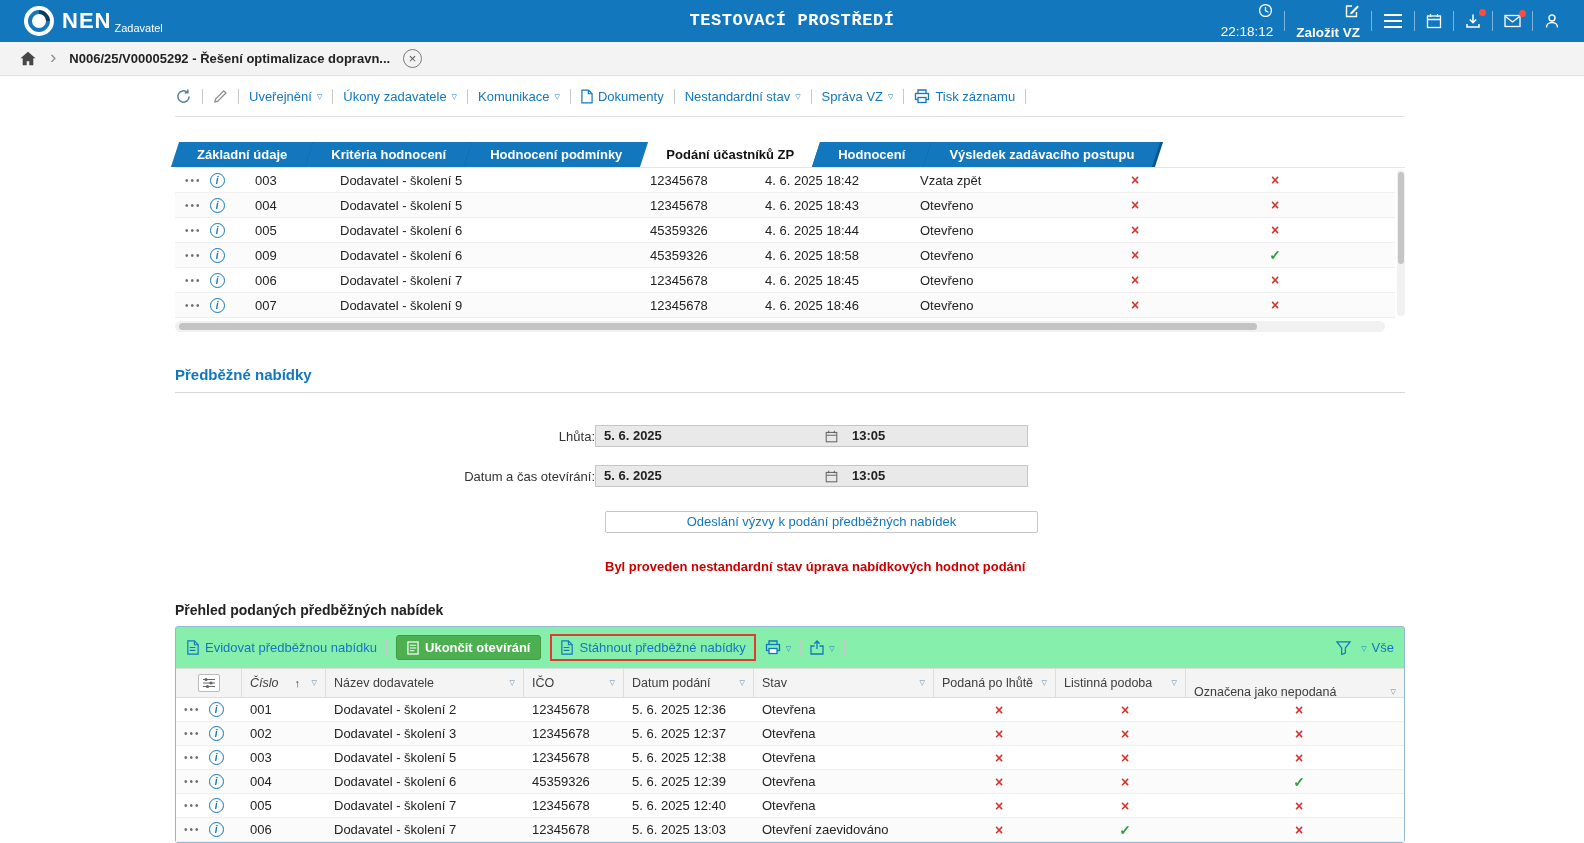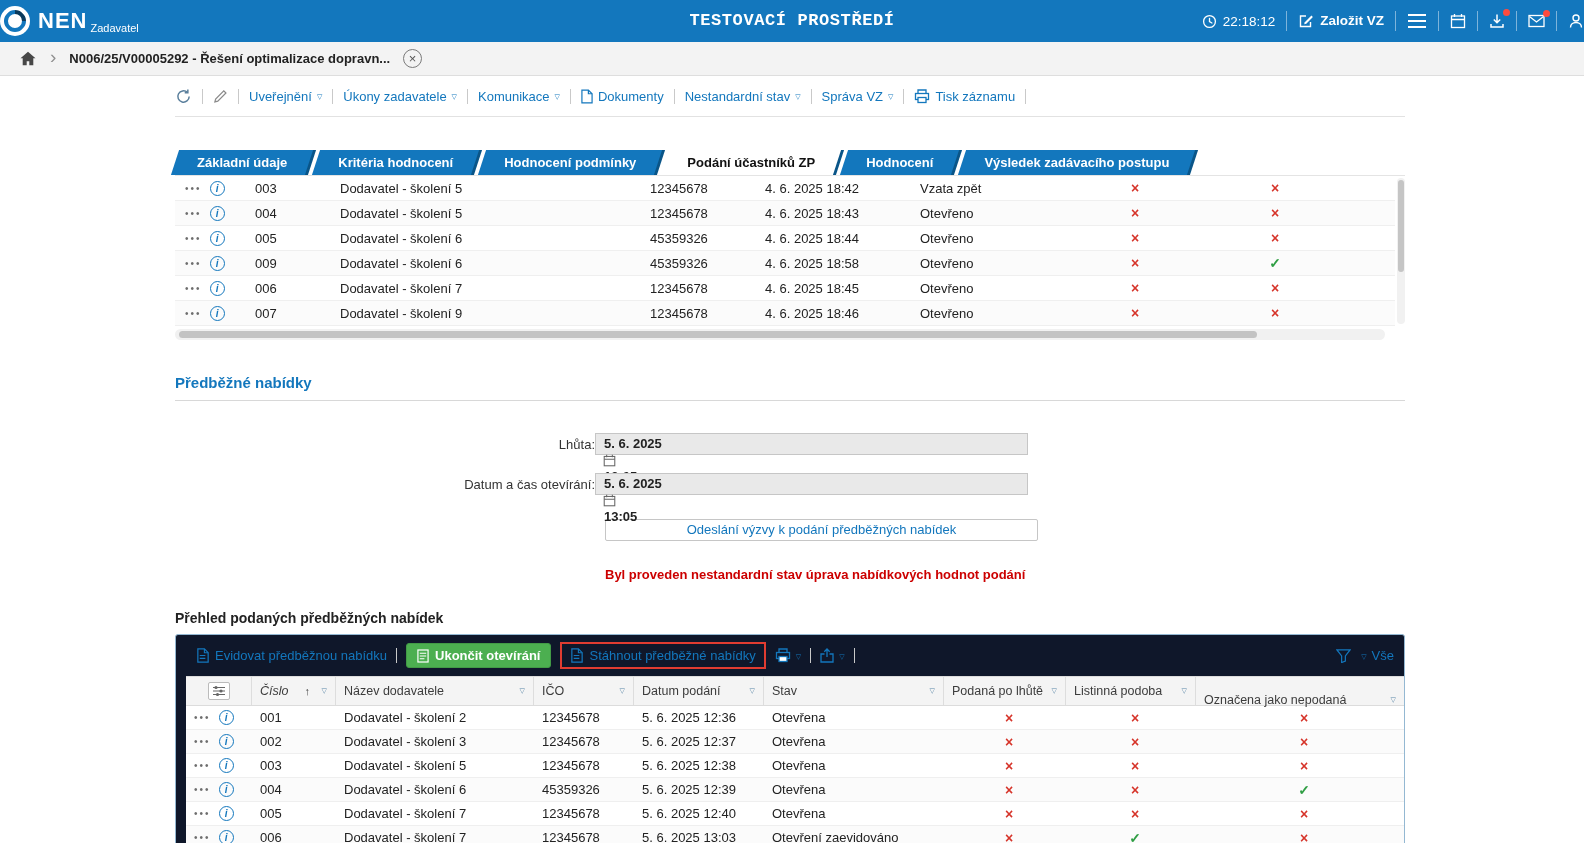--- a/index.html
+++ b/index.html
@@ -1,47 +1,47 @@
 <!DOCTYPE html>
 <html><head>
 <meta charset="utf-8">
 <style>
   * { box-sizing: border-box; margin: 0; padding: 0; }
   body {
     width: 1584px; height: 843px; overflow: hidden; position: relative;
     background: #fff; font-family: "Liberation Sans", sans-serif; color: #222; font-size: 13px;
   }
   
-  .topbar { height: 42px; background: #1377bd; display: flex; align-items: center; padding: 0 0; color: #fff; position: relative; }
+  .topbar { height: 42px; background: #1377bd; display: flex; align-items: center; padding: 0 24px; color: #fff; position: relative; }
   .logo-circle { width: 30px; height: 30px; border-radius: 50%; background: #fff; position: relative; margin-right: 8px; flex: 0 0 auto; }
   .logo-arc { position: absolute; inset: 4px; border-radius: 50%; border: 4.5px solid #1377bd; border-right-color: #0a3a5c; transform: rotate(-45deg); }
   .brand { font-size: 22px; font-weight: bold; letter-spacing: 1px; }
   .brand-sub { font-size: 11px; position: relative; top: 7px; margin-left: 3px; }
   .env-title { position: absolute; left: 0; right: 0; top: 0; height: 50px; line-height: 42px; text-align: center; font-size: 17px; font-weight: bold; letter-spacing: .6px; pointer-events: none; font-family: Liberation Mono, monospace; }
   .topbar-right { margin-left: auto; display: flex; align-items: center; gap: 11px; position: relative; z-index: 1; }
-  .tb-item { display: flex; align-items: flex-start; gap: 6px; font-size: 13.5px; cursor: pointer; }
+  .tb-item { display: flex; align-items: flex-end; gap: 6px; font-size: 13.5px; cursor: pointer; flex-direction: column; }
   .tb-btn { font-weight: bold; background: none; border: none; color: #fff; font-family: inherit; font-size: 13.5px; }
   .tb-sep { width: 1px; height: 20px; background: rgba(255,255,255,.45); }
   .icon-wrap { position: relative; display: flex; }
   .red-dot { position: absolute; top: -4px; right: -5px; width: 7px; height: 7px; border-radius: 50%; background: #ff4b3e; }
   
   .breadcrumb { height: 34px; background: #f3f3f3; border-bottom: 1px solid #dedede; display: flex; align-items: center; gap: 13px; padding: 0 19px; }
   .bc-chev { color: #909090; font-size: 19px; line-height: 1; position: relative; top: -2px; }
   .bc-text { font-weight: bold; font-size: 13px; color: #222; cursor: pointer; }
   .bc-close { width: 19px; height: 19px; border: 1.5px solid #7a7a7a; border-radius: 50%; display: flex; align-items: center; justify-content: center; color: #555; font-size: 13px; cursor: pointer; line-height: 1; }
   
   .content { margin-left: 175px; width: 1230px; }
   
   .rec-toolbar { height: 41px; display: flex; align-items: center; gap: 10px; border-bottom: 1px solid #e2e2e2; }
   .tlink { color: #1377bd; display: inline-flex; align-items: center; gap: 5px; cursor: pointer; text-decoration: none; }
   .caret { font-size: 7px; position: relative; top: 1px; }
   .sep { width: 1px; height: 15px; background: #c9c9c9; flex: 0 0 auto; }
   .icon-btn { display: flex; align-items: center; cursor: pointer; }
   
-  .tabs { margin-top: 33px; display: flex; gap: 7px; }
+  .tabs { margin-top: 25px; display: flex; }
   .tab { position: relative; height: 25px; line-height: 25px; padding: 0 22px; font-size: 13px; font-weight: bold; color: #fff; cursor: pointer; white-space: nowrap; }
   .tab::before { content: ""; position: absolute; inset: 0; background: #1377bd; transform: skewX(-18deg); box-shadow: 3px 0 0 #0a5588; }
   .tab.active { color: #111; }
   .tab.active::before { background: #fff; }
   .tab > span { position: relative; z-index: 1; }
   
   .trow { display: flex; align-items: center; border-bottom: 1px solid #efefef; background: #fff; }
   .trow.alt { background: #fbfbfb; }
   .cell { padding-left: 10px; white-space: nowrap; overflow: hidden; }
   .dots { color: #6e6e6e; font-size: 10px; letter-spacing: 2px; cursor: pointer; }
@@ -62,29 +62,29 @@
   .t1-f { width: 140px; text-align: center; padding-left: 0; }
   .vscroll { position: absolute; right: 0; top: 2px; height: 146px; width: 8px; background: #f1f1f1; border-radius: 4px; }
   .vthumb { margin: 2px 1px; height: 92px; background: #c5c5c5; border-radius: 3px; }
   .hscroll { margin-top: 3px; height: 11px; width: 1210px; background: #f1f1f1; border-radius: 6px; position: relative; }
   .hthumb { position: absolute; left: 4px; top: 2px; height: 7px; width: 1078px; background: #c3c3c3; border-radius: 4px; }
   
   .section-title { margin-top: 34px; padding-bottom: 9px; border-bottom: 1px solid #d8d8d8; color: #1377bd; font-size: 15px; font-weight: bold; }
   .form { margin-top: 32px; }
   .frow { display: flex; align-items: center; margin-bottom: 18px; }
   .flabel { width: 420px; text-align: right; color: #333; }
-  .dt-control { width: 433px; height: 22px; display: flex; align-items: stretch; border: 1px solid #c6c6c6; background: #e9e9e9; flex-direction: column; }
+  .dt-control { width: 433px; height: 22px; display: flex; align-items: stretch; border: 1px solid #c6c6c6; background: #e9e9e9; }
   .dt-date { width: 222px; padding-left: 8px; font-weight: bold; line-height: 20px; color: #222; cursor: text; }
   .dt-cal { width: 26px; display: flex; align-items: center; justify-content: center; cursor: pointer; }
   .dt-time { flex: 1; padding-left: 8px; font-weight: bold; line-height: 20px; color: #222; cursor: text; }
   .send-btn { margin: 24px 0 8px 430px; width: 433px; height: 22px; line-height: 20px; text-align: center; color: #1377bd; border: 1px solid #c6c6c6; background: #fff; border-radius: 2px; cursor: pointer; }
   .warning { margin: 26px 0 0 430px; color: #cc0000; font-weight: bold; }
   .overview-title { margin-top: 28px; font-size: 14px; font-weight: bold; color: #222; }
   
-  .panel { margin-top: 8px; width: 1230px; border: 1px solid #94b8d2; border-radius: 3px; background: #0f172a; padding-left: 10px; }
+  .panel { margin-top: 8px; width: 1230px; border: 1px solid #94b8d2; border-radius: 3px; background: #86efac; }
   .panel-toolbar { display: flex; align-items: center; gap: 9px; padding: 7px 10px; }
   .green-btn { display: flex; align-items: center; gap: 6px; background: #4caf50; border: 1px solid #429a46; color: #fff; font-weight: bold; font-size: 13px; padding: 4px 10px; border-radius: 3px; cursor: pointer; font-family: inherit; }
   .red-highlight { border: 2px solid #e03c31; padding: 4px 8px; display: flex; align-items: center; }
   .toolbar-right { margin-left: auto; display: flex; align-items: center; gap: 10px; color: #1377bd; }
   .thead { display: flex; align-items: center; height: 30px; background: #f4f4f4; border-top: 1px solid #dcdcdc; border-bottom: 1px solid #dcdcdc; font-size: 12.5px; color: #3c3c3c; }
   .hcell { display: flex; align-items: center; justify-content: space-between; padding: 0 8px; border-right: 1px solid #ddd; height: 100%; cursor: pointer; }
   .hcell:last-child { border-right: none; }
   .hl { display: flex; align-items: center; gap: 16px; font-style: italic; }
   .hcaret { font-size: 7px; color: #5b87a8; margin-left: 4px; }
   .sort { color: #444; font-size: 11px; }

